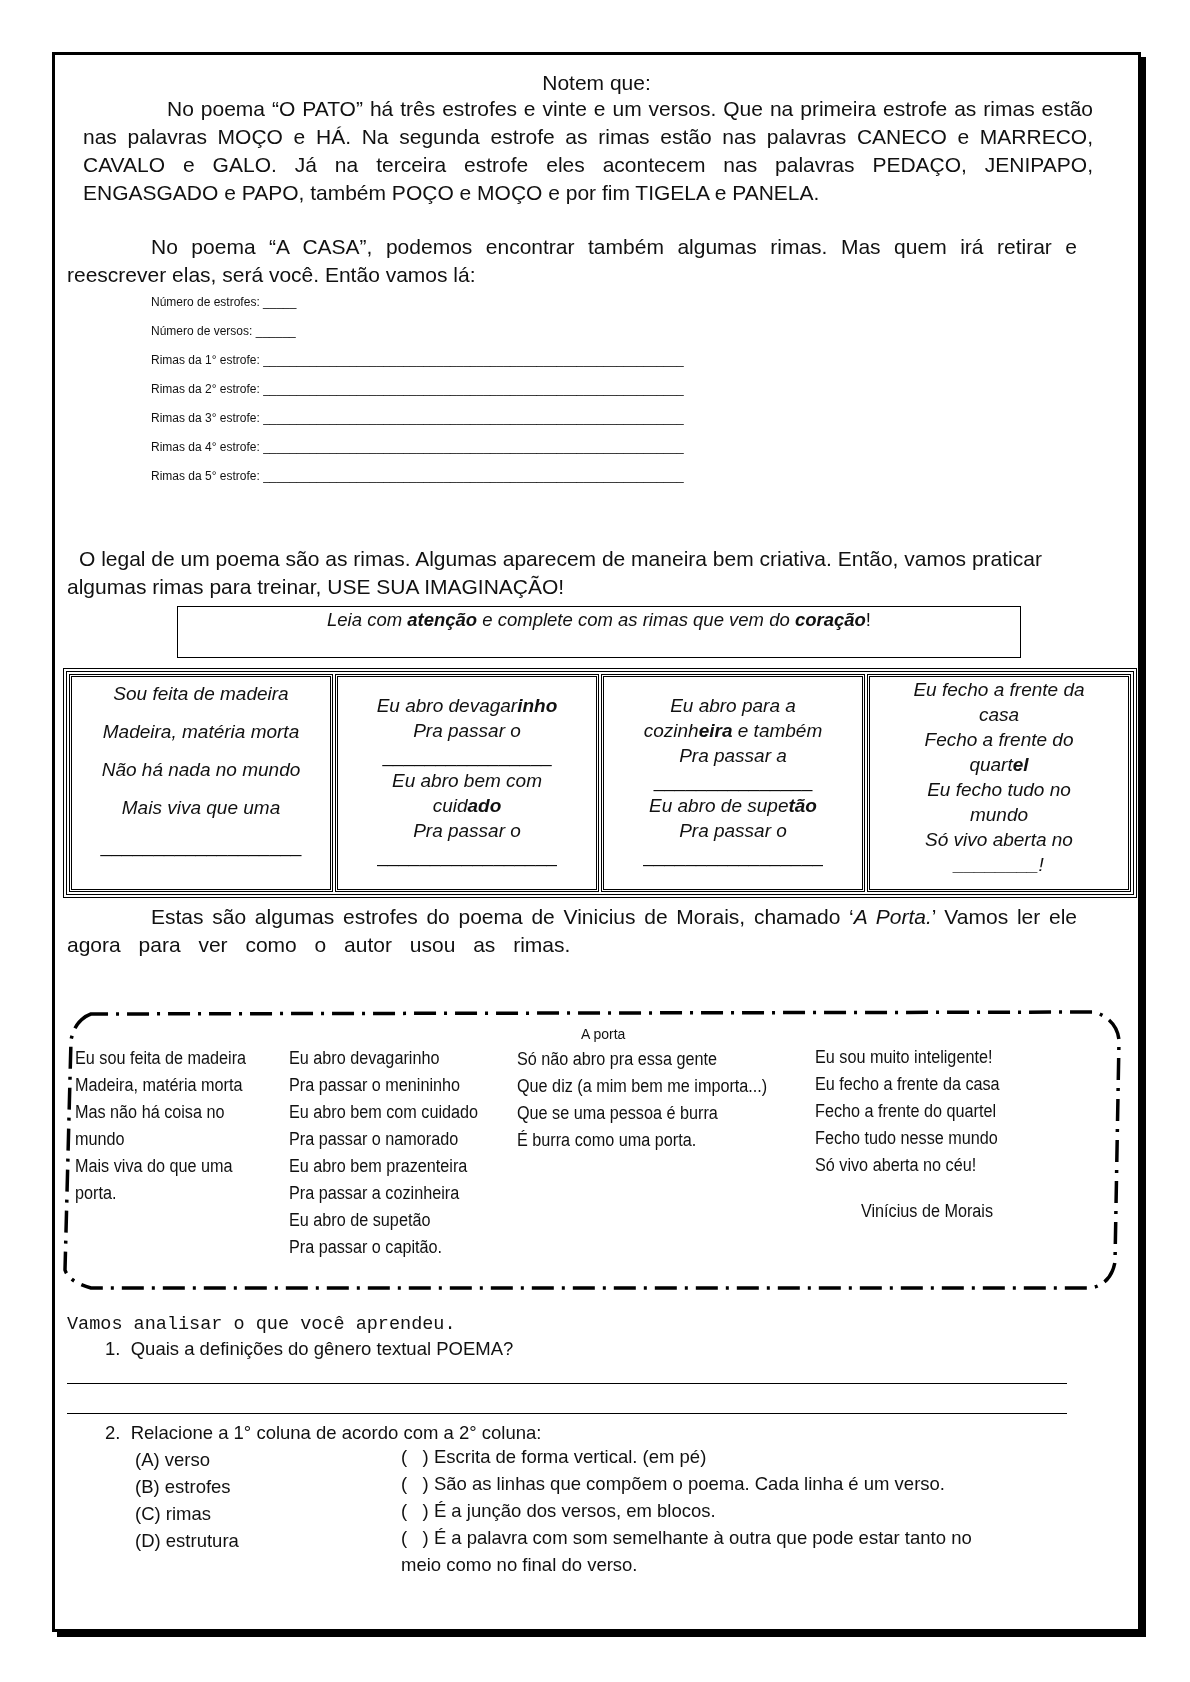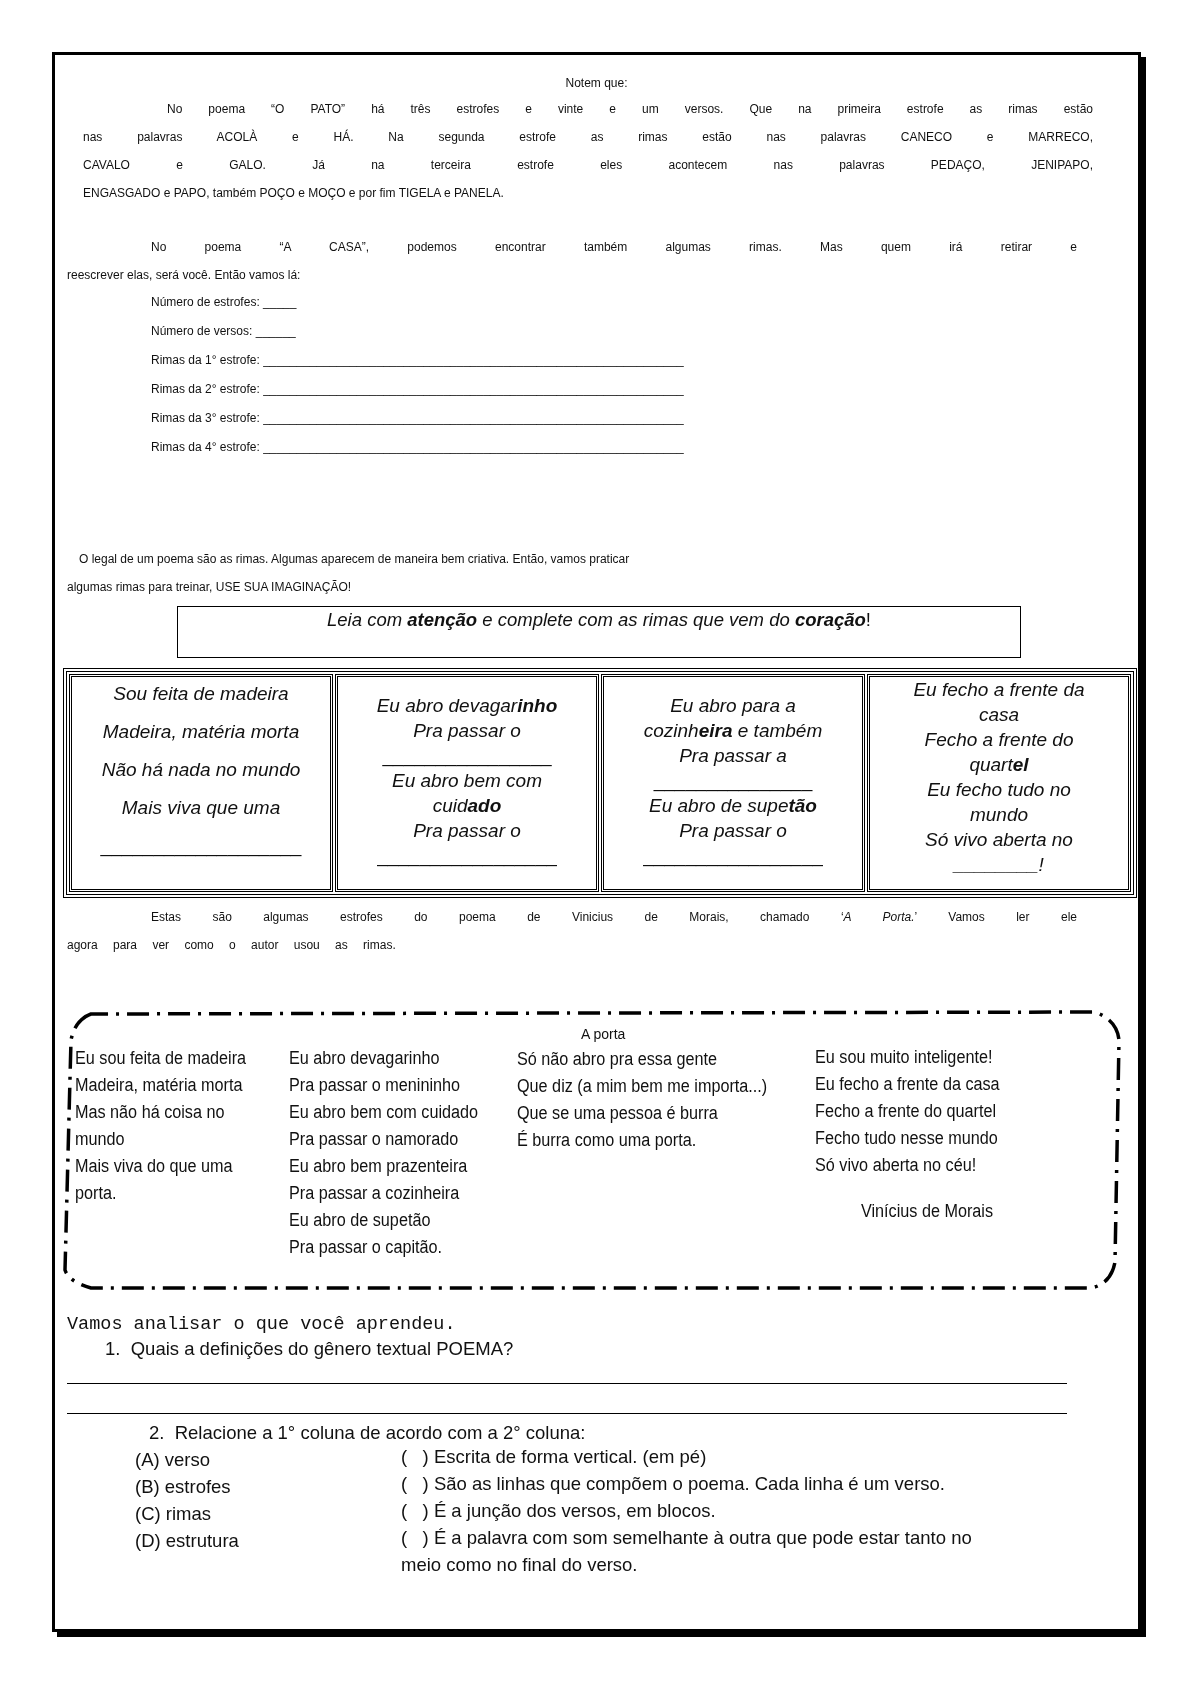--- a/index.html
+++ b/index.html
@@ -1,19 +1,19 @@
 <!DOCTYPE html>
 <html><head>
 <meta charset="utf-8">
 <style>
   html,body{margin:0;padding:0;background:#fff;}
   body{width:1190px;height:1682px;position:relative;font-family:"Liberation Sans",sans-serif;color:#111;}
   .frame{position:absolute;left:52px;top:52px;width:1083px;height:1574px;border:3px solid #000;box-shadow:5px 5px 0 #000;background:#fff;}
   .abs{position:absolute;}
-  .t{font-size:12px;line-height:28px;}
+  .t{font-size:21px;line-height:28px;}
   .just{text-align:justify;text-align-last:justify;}
   .center{text-align:center;}
   .indent{text-indent:84px;}
   .blank{white-space:pre;}
   .cf{font-size:12px;line-height:29px;}
   .leia-box{position:absolute;left:122px;top:551px;width:842px;height:50px;border:1.5px solid #000;font-style:italic;font-size:18.5px;text-align:center;line-height:26px;}
   table.poems{position:absolute;left:8px;top:613px;width:1074px;height:230px;border:4px double #000;border-collapse:separate;border-spacing:2px;table-layout:fixed;}
   table.poems td{border:3px double #000;vertical-align:top;text-align:center;font-style:italic;font-size:19px;line-height:25px;padding:4px 8px;}
   .c1 p{margin:0 0 12px 0;line-height:26px;}
   .door{position:absolute;left:6px;top:945px;width:1064px;height:292px;}
@@ -24,36 +24,37 @@
   .ans-line{position:absolute;left:12px;width:1000px;border-bottom:1.5px solid #000;}
 </style>
 </head>
 <body>
 
 <div class="frame">
 
   <div class="abs t center" style="left:0;top:14px;width:1083px;">Notem que:</div>
   <div class="abs t" style="left:28px;top:40px;width:1010px;">
     <div class="just indent">No poema “O PATO” há três estrofes e vinte e um versos. Que na primeira estrofe as rimas estão</div>
-    <div class="just">nas palavras ACOLÀ e HÁ. Na segunda estrofe as rimas estão nas palavras CANECO e MARRECO,</div>
+    <div class="just">nas palavras MOÇO e HÁ. Na segunda estrofe as rimas estão nas palavras CANECO e MARRECO,</div>
     <div class="just">CAVALO e GALO. Já na terceira estrofe eles acontecem nas palavras PEDAÇO, JENIPAPO,</div>
     <div>ENGASGADO e PAPO, também POÇO e MOÇO e por fim TIGELA e PANELA.</div>
   </div>
 
   <div class="abs t" style="left:12px;top:178px;width:1010px;">
     <div class="just indent">No poema “A CASA”, podemos encontrar também algumas rimas. Mas quem irá retirar e</div>
     <div>reescrever elas, será você. Então vamos lá:</div>
   </div>
   <div class="abs" style="left:96px;top:233px;">
     <div class="cf"><span>Número de estrofes:</span> <span class="blank">_____</span></div>
     <div class="cf"><span>Número de versos:</span> <span class="blank">______</span></div>
     <div class="cf"><span>Rimas da 1° estrofe:</span> <span class="blank">_______________________________________________________________</span></div>
     <div class="cf"><span>Rimas da 2° estrofe:</span> <span class="blank">_______________________________________________________________</span></div>
     <div class="cf"><span>Rimas da 3° estrofe:</span> <span class="blank">_______________________________________________________________</span></div>
     <div class="cf"><span>Rimas da 4° estrofe:</span> <span class="blank">_______________________________________________________________</span></div>
+    <div class="cf"><span>Rimas da 5° estrofe:</span> <span class="blank">_______________________________________________________________</span></div>
   </div>
 
   <div class="abs t" style="left:12px;top:490px;width:1010px;">
     <div style="padding-left:12px;">O legal de um poema são as rimas. Algumas aparecem de maneira bem criativa. Então, vamos praticar</div>
     <div>algumas rimas para treinar, USE SUA IMAGINAÇÃO!</div>
   </div>
 
   <div class="leia-box">
     <span>Leia com </span><b>atenção</b><span> e complete com as rimas que vem do </span><b>coração</b><span style="font-style:normal">!</span>
   </div>
@@ -143,21 +144,21 @@
     </div>
     <div class="pcol" style="left:800px;top:198px;">Vinícius de Morais</div>
   </div>
 
   <div class="abs q" style="left:12px;top:1256px;font-family:Liberation Mono, monospace;">Vamos analisar o que você aprendeu.</div>
   <div class="abs q" style="left:50px;top:1280px;">
     <span>1.</span>&nbsp;&nbsp;<span>Quais a definições do gênero textual POEMA?</span>
   </div>
   <div class="ans-line" style="top:1328px;"></div>
   <div class="ans-line" style="top:1358px;"></div>
-  <div class="abs q" style="left:50px;top:1364px;margin-left:44px;">
+  <div class="abs q" style="left:50px;top:1364px;">
     <span>2.</span>&nbsp;&nbsp;<span>Relacione a 1° coluna de acordo com a 2° coluna:</span>
   </div>
 
   <div class="abs q" style="left:80px;top:1391px;line-height:27px;">
     <div>(A) verso</div>
     <div>(B) estrofes</div>
     <div>(C) rimas</div>
     <div>(D) estrutura</div>
   </div>
   <div class="abs q" style="left:346px;top:1388px;line-height:27px;width:660px;">

